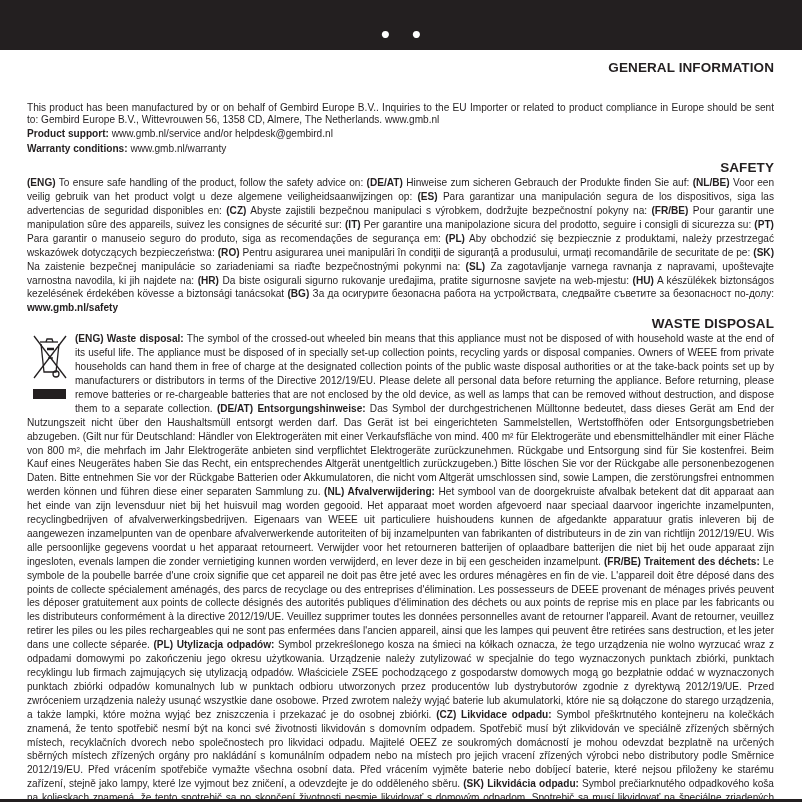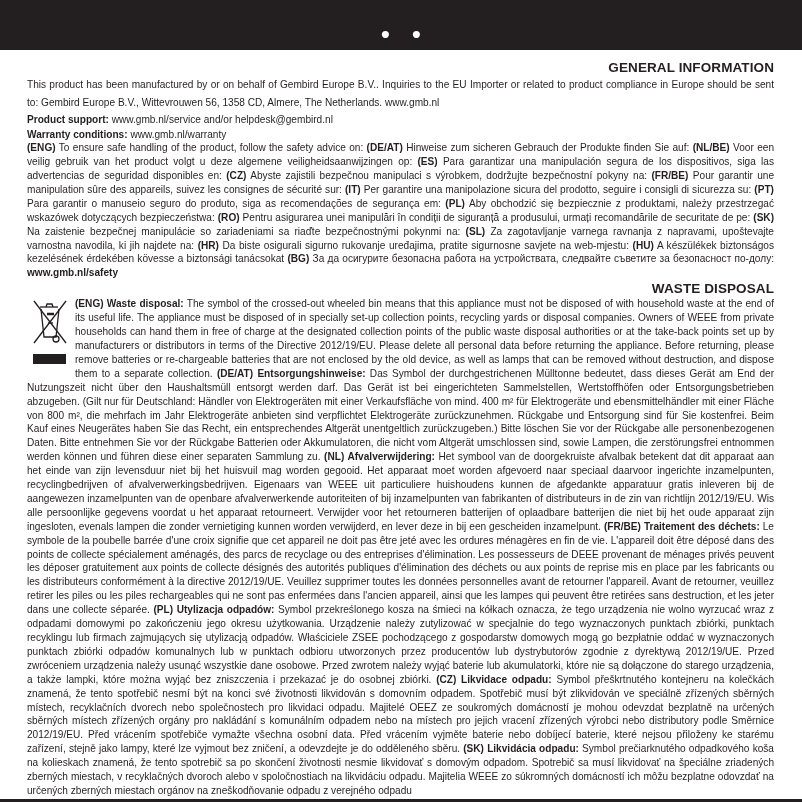--- a/index.html
+++ b/index.html
@@ -46,21 +46,21 @@
       font-weight: bold;
       font-size: 13.5px;
       line-height: 16px;
       margin: 0;
       letter-spacing: 0.1px;
     }
     p {
       margin: 0;
       text-align: justify;
     }
-    .gen-line { line-height: 18px; }
+    .gen-line { line-height: 12px; margin-top: 26px; }
     .gen-strong { margin-top: 1px; line-height: 13.6px; }
     .safety-title { margin-top: 5px; }
     .waste-title { margin-top: 1px; }
     b { font-weight: bold; }
     .waste-wrap { position: relative; }
     .weee-icon {
       float: left;
       width: 40px;
       height: 72px;
       margin: 0 5px 0 3px;
@@ -86,20 +86,21 @@
 <div class="content">
 
   <section>
     <h2 class="section-title">GENERAL INFORMATION</h2>
     <p class="gen-line">This product has been manufactured by or on behalf of Gembird Europe B.V.. Inquiries to the EU Importer or related to product compliance in Europe should be sent to: Gembird Europe B.V., Wittevrouwen 56, 1358 CD, Almere, The Netherlands. www.gmb.nl</p>
     <p class="gen-strong"><b>Product support:</b><span> www.gmb.nl/service and/or helpdesk@gembird.nl</span></p>
     <p class="gen-strong"><b>Warranty conditions:</b><span> www.gmb.nl/warranty</span></p>
   </section>
 
   <section>
+    <h2 class="section-title safety-title">SAFETY</h2>
     <p><b>(ENG)</b><span> To ensure safe handling of the product, follow the safety advice on: </span><b>(DE/AT)</b><span> Hinweise zum sicheren Gebrauch der Produkte finden Sie auf: </span><b>(NL/BE)</b><span> Voor een veilig gebruik van het product volgt u deze algemene veiligheidsaanwijzingen op: </span><b>(ES)</b><span> Para garantizar una manipulación segura de los dispositivos, siga las advertencias de seguridad disponibles en: </span><b>(CZ)</b><span> Abyste zajistili bezpečnou manipulaci s výrobkem, dodržujte bezpečnostní pokyny na: </span><b>(FR/BE)</b><span> Pour garantir une manipulation sûre des appareils, suivez les consignes de sécurité sur: </span><b>(IT)</b><span> Per garantire una manipolazione sicura del prodotto, seguire i consigli di sicurezza su: </span><b>(PT)</b><span> Para garantir o manuseio seguro do produto, siga as recomendações de segurança em: </span><b>(PL)</b><span> Aby obchodzić się bezpiecznie z produktami, należy przestrzegać wskazówek dotyczących bezpieczeństwa: </span><b>(RO)</b><span> Pentru asigurarea unei manipulări în condiții de siguranță a produsului, urmați recomandările de securitate de pe: </span><b>(SK)</b><span> Na zaistenie bezpečnej manipulácie so zariadeniami sa riaďte bezpečnostnými pokynmi na:  </span><b>(SL)</b><span> Za zagotavljanje varnega ravnanja z napravami, upoštevajte varnostna navodila, ki jih najdete na:  </span><b>(HR)</b><span> Da biste osigurali sigurno rukovanje uređajima, pratite sigurnosne savjete na web-mjestu: </span><b>(HU)</b><span> A készülékek biztonságos kezelésének érdekében kövesse a biztonsági tanácsokat </span><b>(BG)</b><span> За да осигурите безопасна работа на устройствата, следвайте съветите за безопасност по-долу: </span><b>www.gmb.nl/safety</b></p>
   </section>
 
   <section>
     <h2 class="section-title waste-title">WASTE DISPOSAL</h2>
     <div class="waste-wrap">
       <div class="weee-icon">
         <svg width="40" height="72" viewBox="0 0 40 72">
           <g fill="none" stroke="#231f20" stroke-width="1.3">
 

